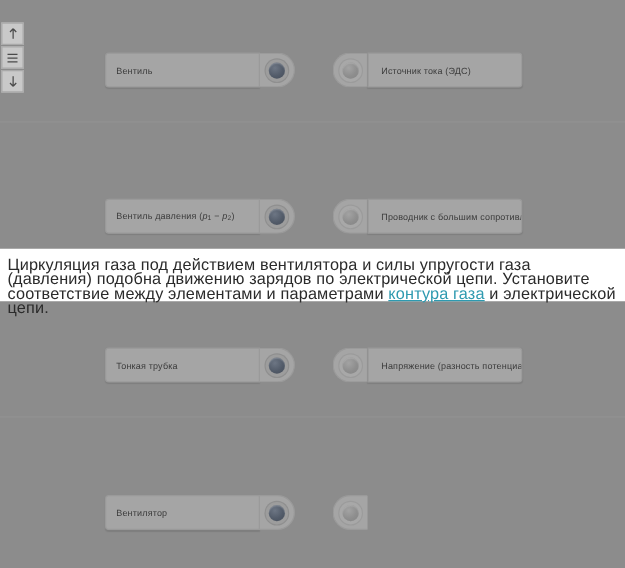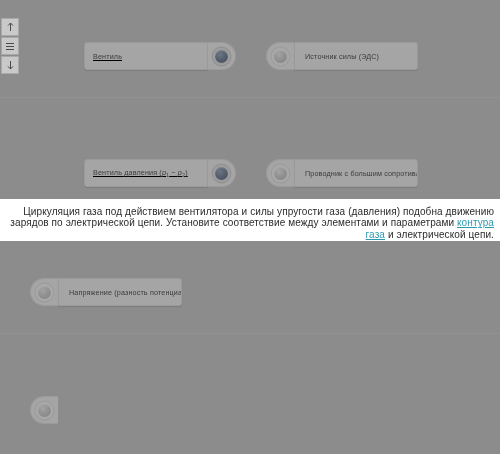--- a/index.html
+++ b/index.html
@@ -67,21 +67,20 @@
   .side {
     position: relative;
     display: flex;
     align-items: center;
     height: 30px;
   }
   .side-left {
     margin-left: 84px;
     width: 152px;
     justify-content: flex-start;
-    text-decoration: underline;
   }
   .side-right {
     margin-left: 30px;
     width: 152px;
     justify-content: flex-start;
   }
 
   
   .plate {
     height: 28px;
@@ -165,25 +164,24 @@
     left: 0;
     top: 199px;
     width: 500px;
     height: 42px;
     background: #ffffff;
     z-index: 8;
     box-sizing: border-box;
     padding: 7px 6px 0 6px;
   }
   #instruction-text {
-    font-size: 10px;
+    font-size: 13px;
     line-height: 11.4px;
     color: #2b2b2b;
     letter-spacing: 0.01em;
-    text-align: right;
   }
   .inline-link {
     color: #2e9ab0;
     text-decoration: underline;
     cursor: pointer;
   }
 
   
   .ghost-line {
     position: absolute;
@@ -233,21 +231,21 @@
     </div>
     <div class="socket socket-left">
       <span class="knob knob-dark"></span>
     </div>
   </div>
   <div class="side side-right">
     <div class="socket socket-right">
       <span class="knob knob-light"></span>
     </div>
     <div class="plate plate-right">
-      <span class="plate-label">Источник силы (ЭДС)</span>
+      <span class="plate-label">Источник тока (ЭДС)</span>
     </div>
   </div>
 </div>
 
 <div class="match-row" id="row-1">
   <div class="side side-left">
     <div class="plate plate-left">
       <span class="plate-label"><span>Вентиль давления (</span><i>p</i><sub>1</sub><span> − </span><i>p</i><sub>2</sub><span>)</span></span>
     </div>
     <div class="socket socket-left">
@@ -262,29 +260,45 @@
       <span class="plate-label">Проводник с большим сопротивлением</span>
     </div>
   </div>
 </div>
 
 <div id="instruction-band">
   <div id="instruction-text"><span>Циркуляция газа под действием вентилятора и силы упругости газа (давления) подобна движению зарядов по электрической цепи. Установите соответствие между элементами и параметрами </span><a class="inline-link">контура газа</a><span> и электрической цепи.</span></div>
 </div>
 
 <div class="match-row" id="row-2">
+  <div class="side side-left">
+    <div class="plate plate-left">
+      <span class="plate-label">Тонкая трубка</span>
+    </div>
+    <div class="socket socket-left">
+      <span class="knob knob-dark"></span>
+    </div>
+  </div>
   <div class="side side-right">
     <div class="socket socket-right">
       <span class="knob knob-light"></span>
     </div>
     <div class="plate plate-right">
       <span class="plate-label">Напряжение (разность потенциалов)</span>
     </div>
   </div>
 </div>
 
 <div class="match-row" id="row-3">
+  <div class="side side-left">
+    <div class="plate plate-left">
+      <span class="plate-label">Вентилятор</span>
+    </div>
+    <div class="socket socket-left">
+      <span class="knob knob-dark"></span>
+    </div>
+  </div>
   <div class="side side-right">
     <div class="socket socket-right">
       <span class="knob knob-light"></span>
     </div>
   </div>
 </div>
 
 </body></html>

